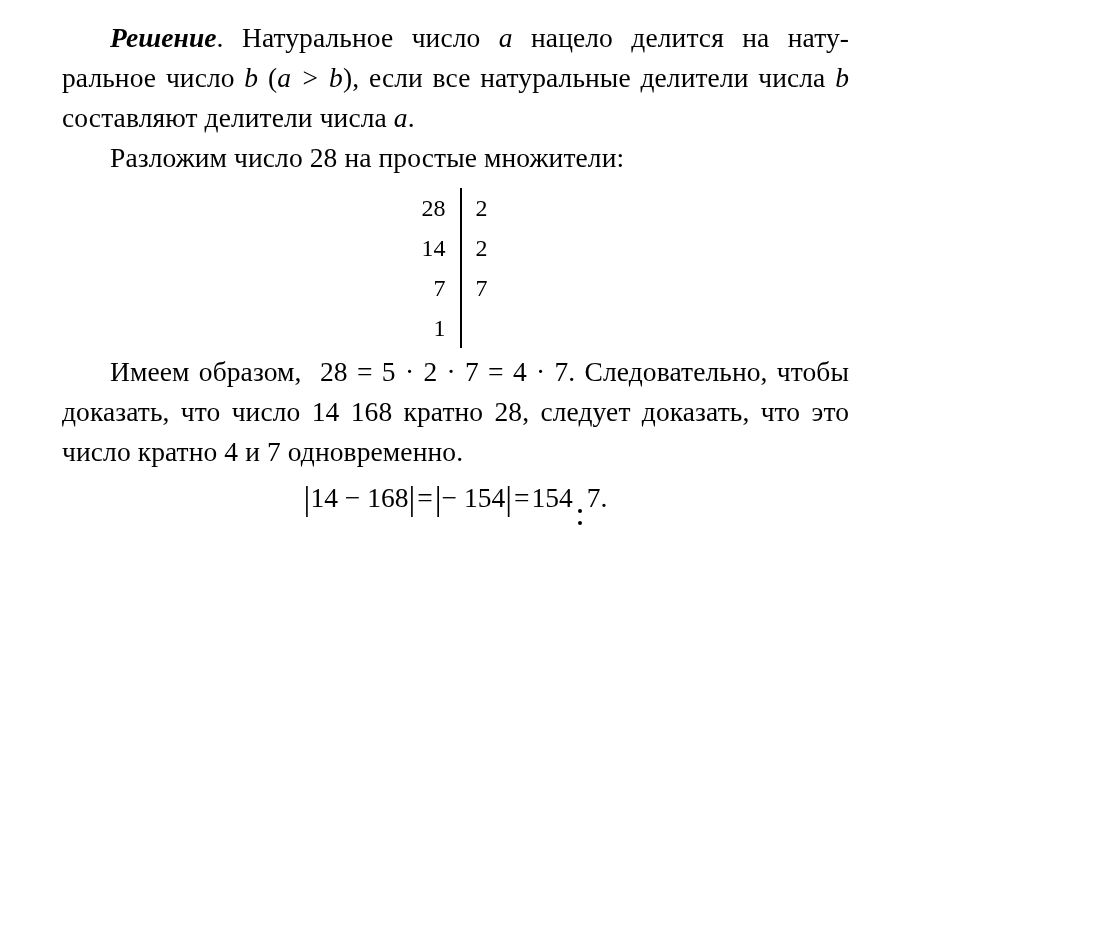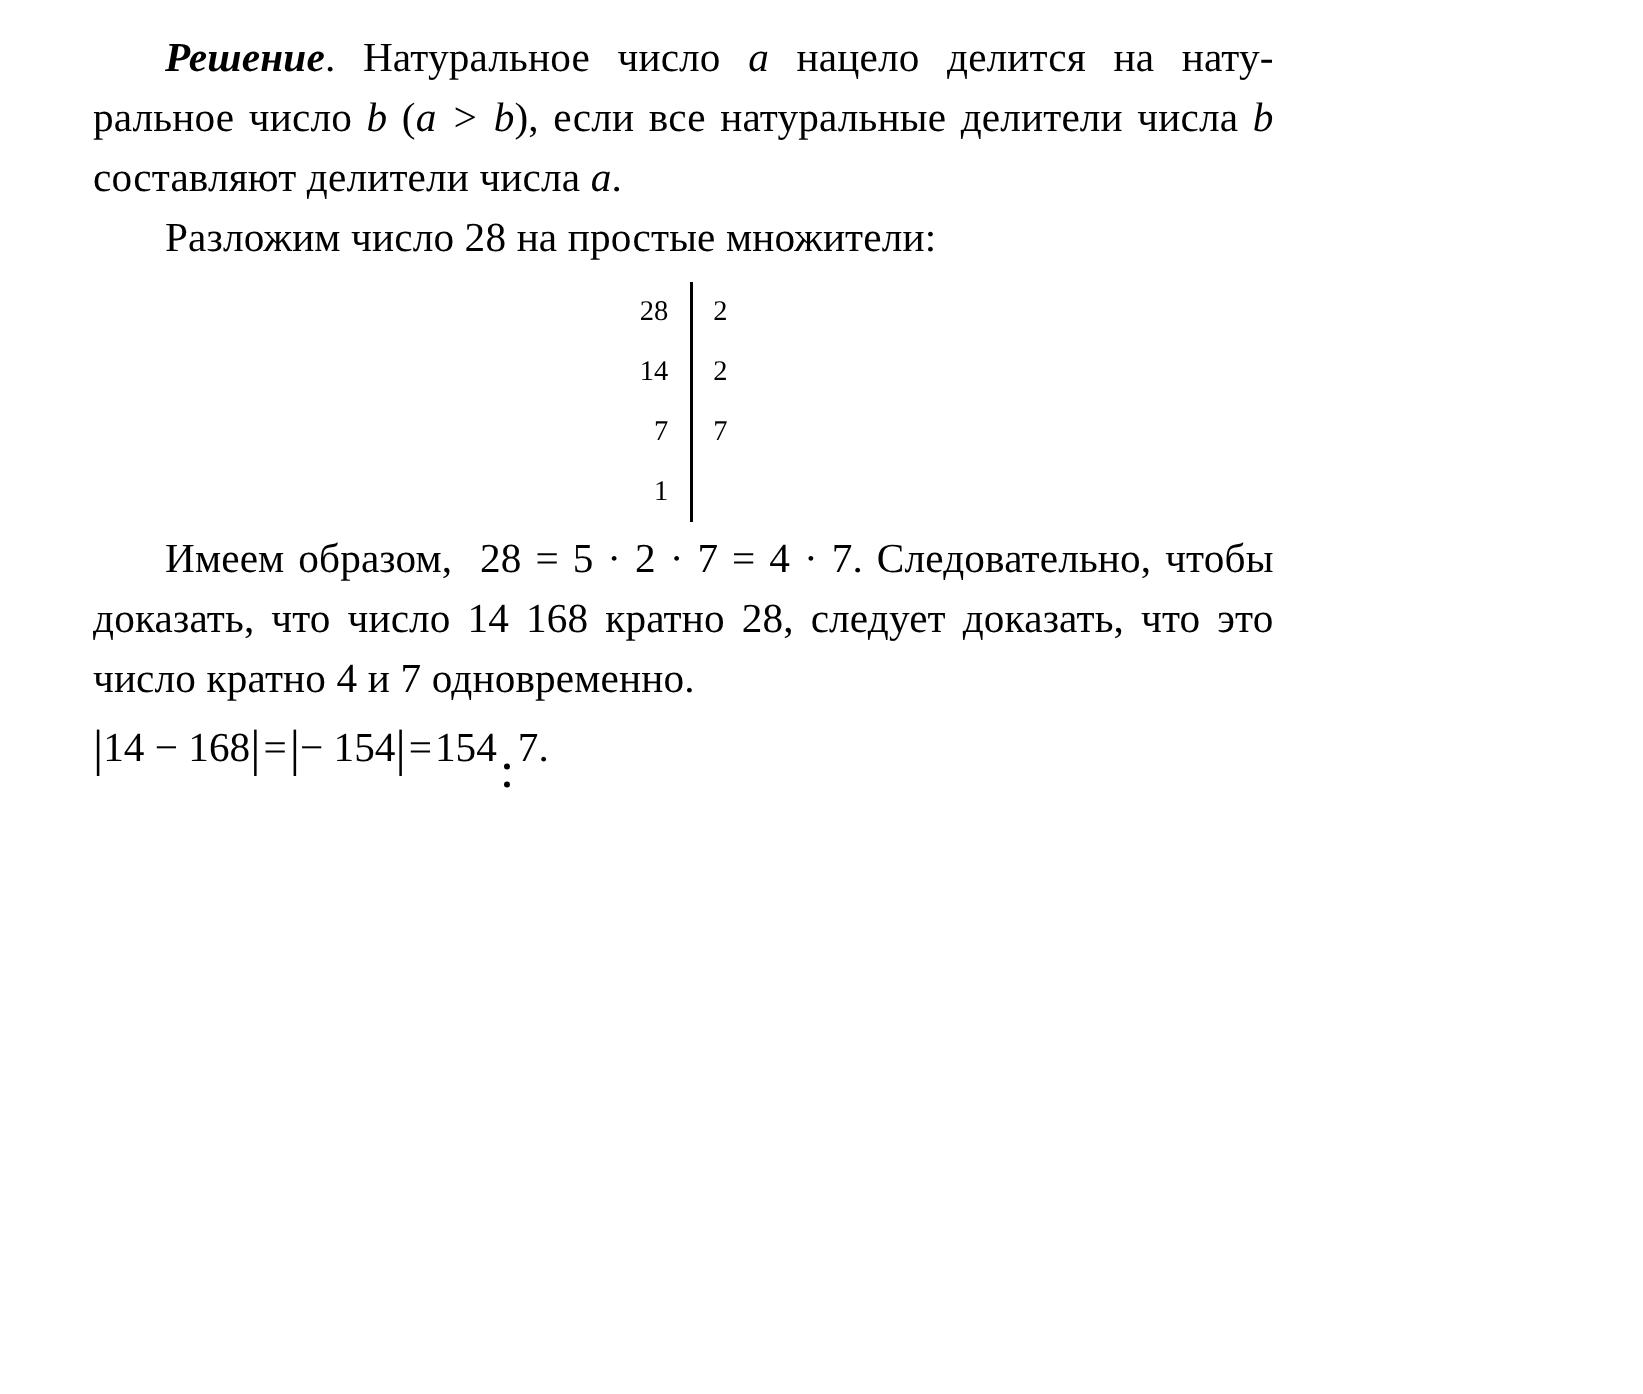--- a/index.html
+++ b/index.html
@@ -42,21 +42,21 @@
   .nowrap { white-space: nowrap; }
 
   
   .factor-block {
     margin: 10px 0 4px 0;
     display: flex;
     justify-content: center;
   }
   .factor-table {
     border-collapse: collapse;
-    font-size: 19px;
+    font-size: 24px;
     line-height: 40px;
   }
   .factor-table td {
     padding: 0;
     height: 40px;
     vertical-align: middle;
   }
   .factor-table td.left {
     text-align: right;
     padding-right: 14px;
@@ -67,21 +67,21 @@
     padding-left: 14px;
     width: 60px;
     border-left: 2px solid #000;
   }
   .factor-table tr:last-child td.right {
     color: transparent;
   }
 
   
   .formula-center {
-    text-align: left;
+    text-align: center;
     font-size: 27.5px;
     line-height: 40px;
     margin: 6px 0 4px 0;
   }
   .vbar {
     display: inline-block;
     font-size: 34px;
     line-height: 30px;
     vertical-align: -3px;
     font-family: "Liberation Serif", serif;

